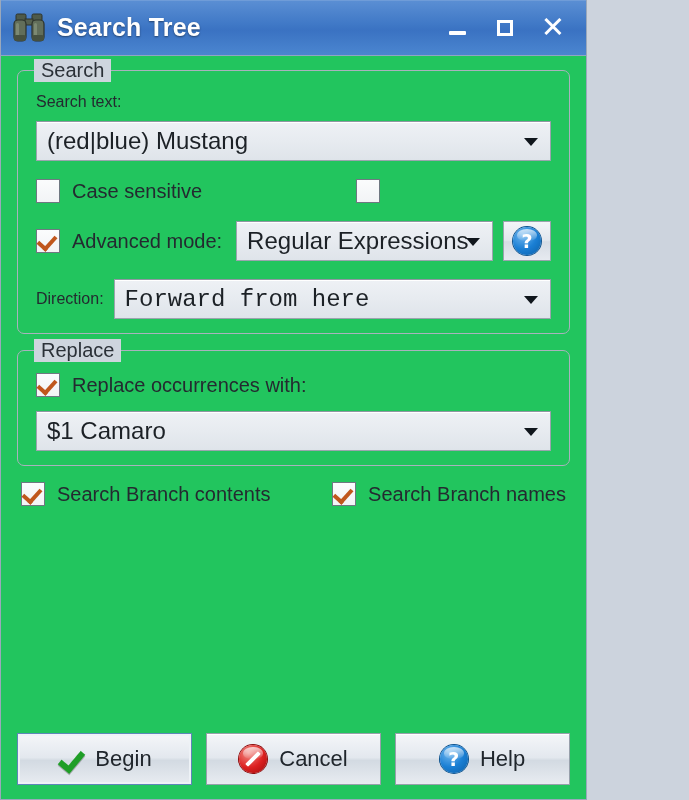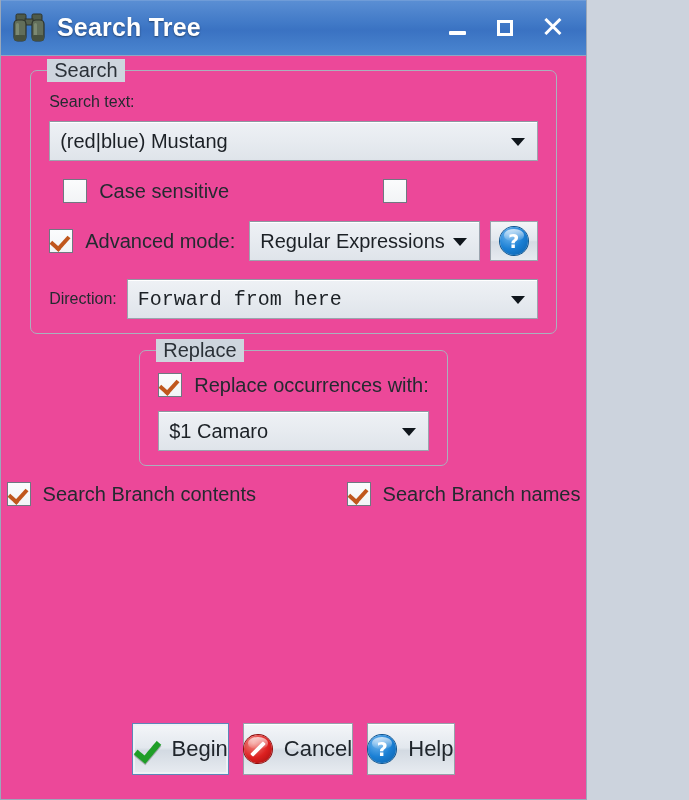--- a/index.html
+++ b/index.html
@@ -87,27 +87,26 @@
     color: #fff;
     font-size: 29px;
     font-weight: bold;
     line-height: 1;
     font-family: "DejaVu Sans", sans-serif;
   }
 
   
   #client {
     flex: 1;
-    background: #ec4899;
-    padding: 14px 16px 10px 16px;
+    background: #22c55e;
+    padding: 14px 16px 0 16px;
     box-sizing: border-box;
     position: relative;
     display: flex;
     flex-direction: column;
-    align-items: center;
   }
 
   
   .group {
     position: relative;
     border: 1px solid #a9b2bd;
     border-radius: 7px;
     background: transparent;
     margin-bottom: 16px;
     padding: 22px 18px 14px 18px;
@@ -138,21 +137,21 @@
     position: relative;
     height: 40px;
     box-sizing: border-box;
     background: linear-gradient(to bottom, #eef1f5 0%, #e7ebf0 50%, #dfe4ea 100%);
     border: 1px solid #9ba4ae;
     border-top-color: #8e97a2;
     display: flex;
     align-items: center;
     padding: 0 34px 0 10px;
     color: #1c2126;
-    font-size: 20px;
+    font-size: 24px;
     box-shadow: inset 0 1px 0 #ffffff;
     overflow: hidden;
     white-space: nowrap;
   }
   .combo .arrow {
     position: absolute;
     right: 12px;
     top: 50%;
     margin-top: -3px;
     width: 0; height: 0;
@@ -332,21 +331,21 @@
       <div class="group-title">Search</div>
 
       <div class="label" style="margin-bottom:10px;">Search text:</div>
 
       <div class="combo" style="width:100%;">
         <span>(red|blue) Mustang</span>
         <span class="arrow"></span>
       </div>
 
       <div class="row" style="margin-top:18px;">
-        <div class="cb-wrap" style="width:320px;margin-left:14px;">
+        <div class="cb-wrap" style="width:320px;">
           <span class="cb"></span>
           <span class="cb-label">Case sensitive</span>
         </div>
         <div class="cb-wrap">
           <span class="cb"></span>
         </div>
       </div>
 
       <div class="row" style="margin-top:18px;">
         <div class="cb-wrap">

